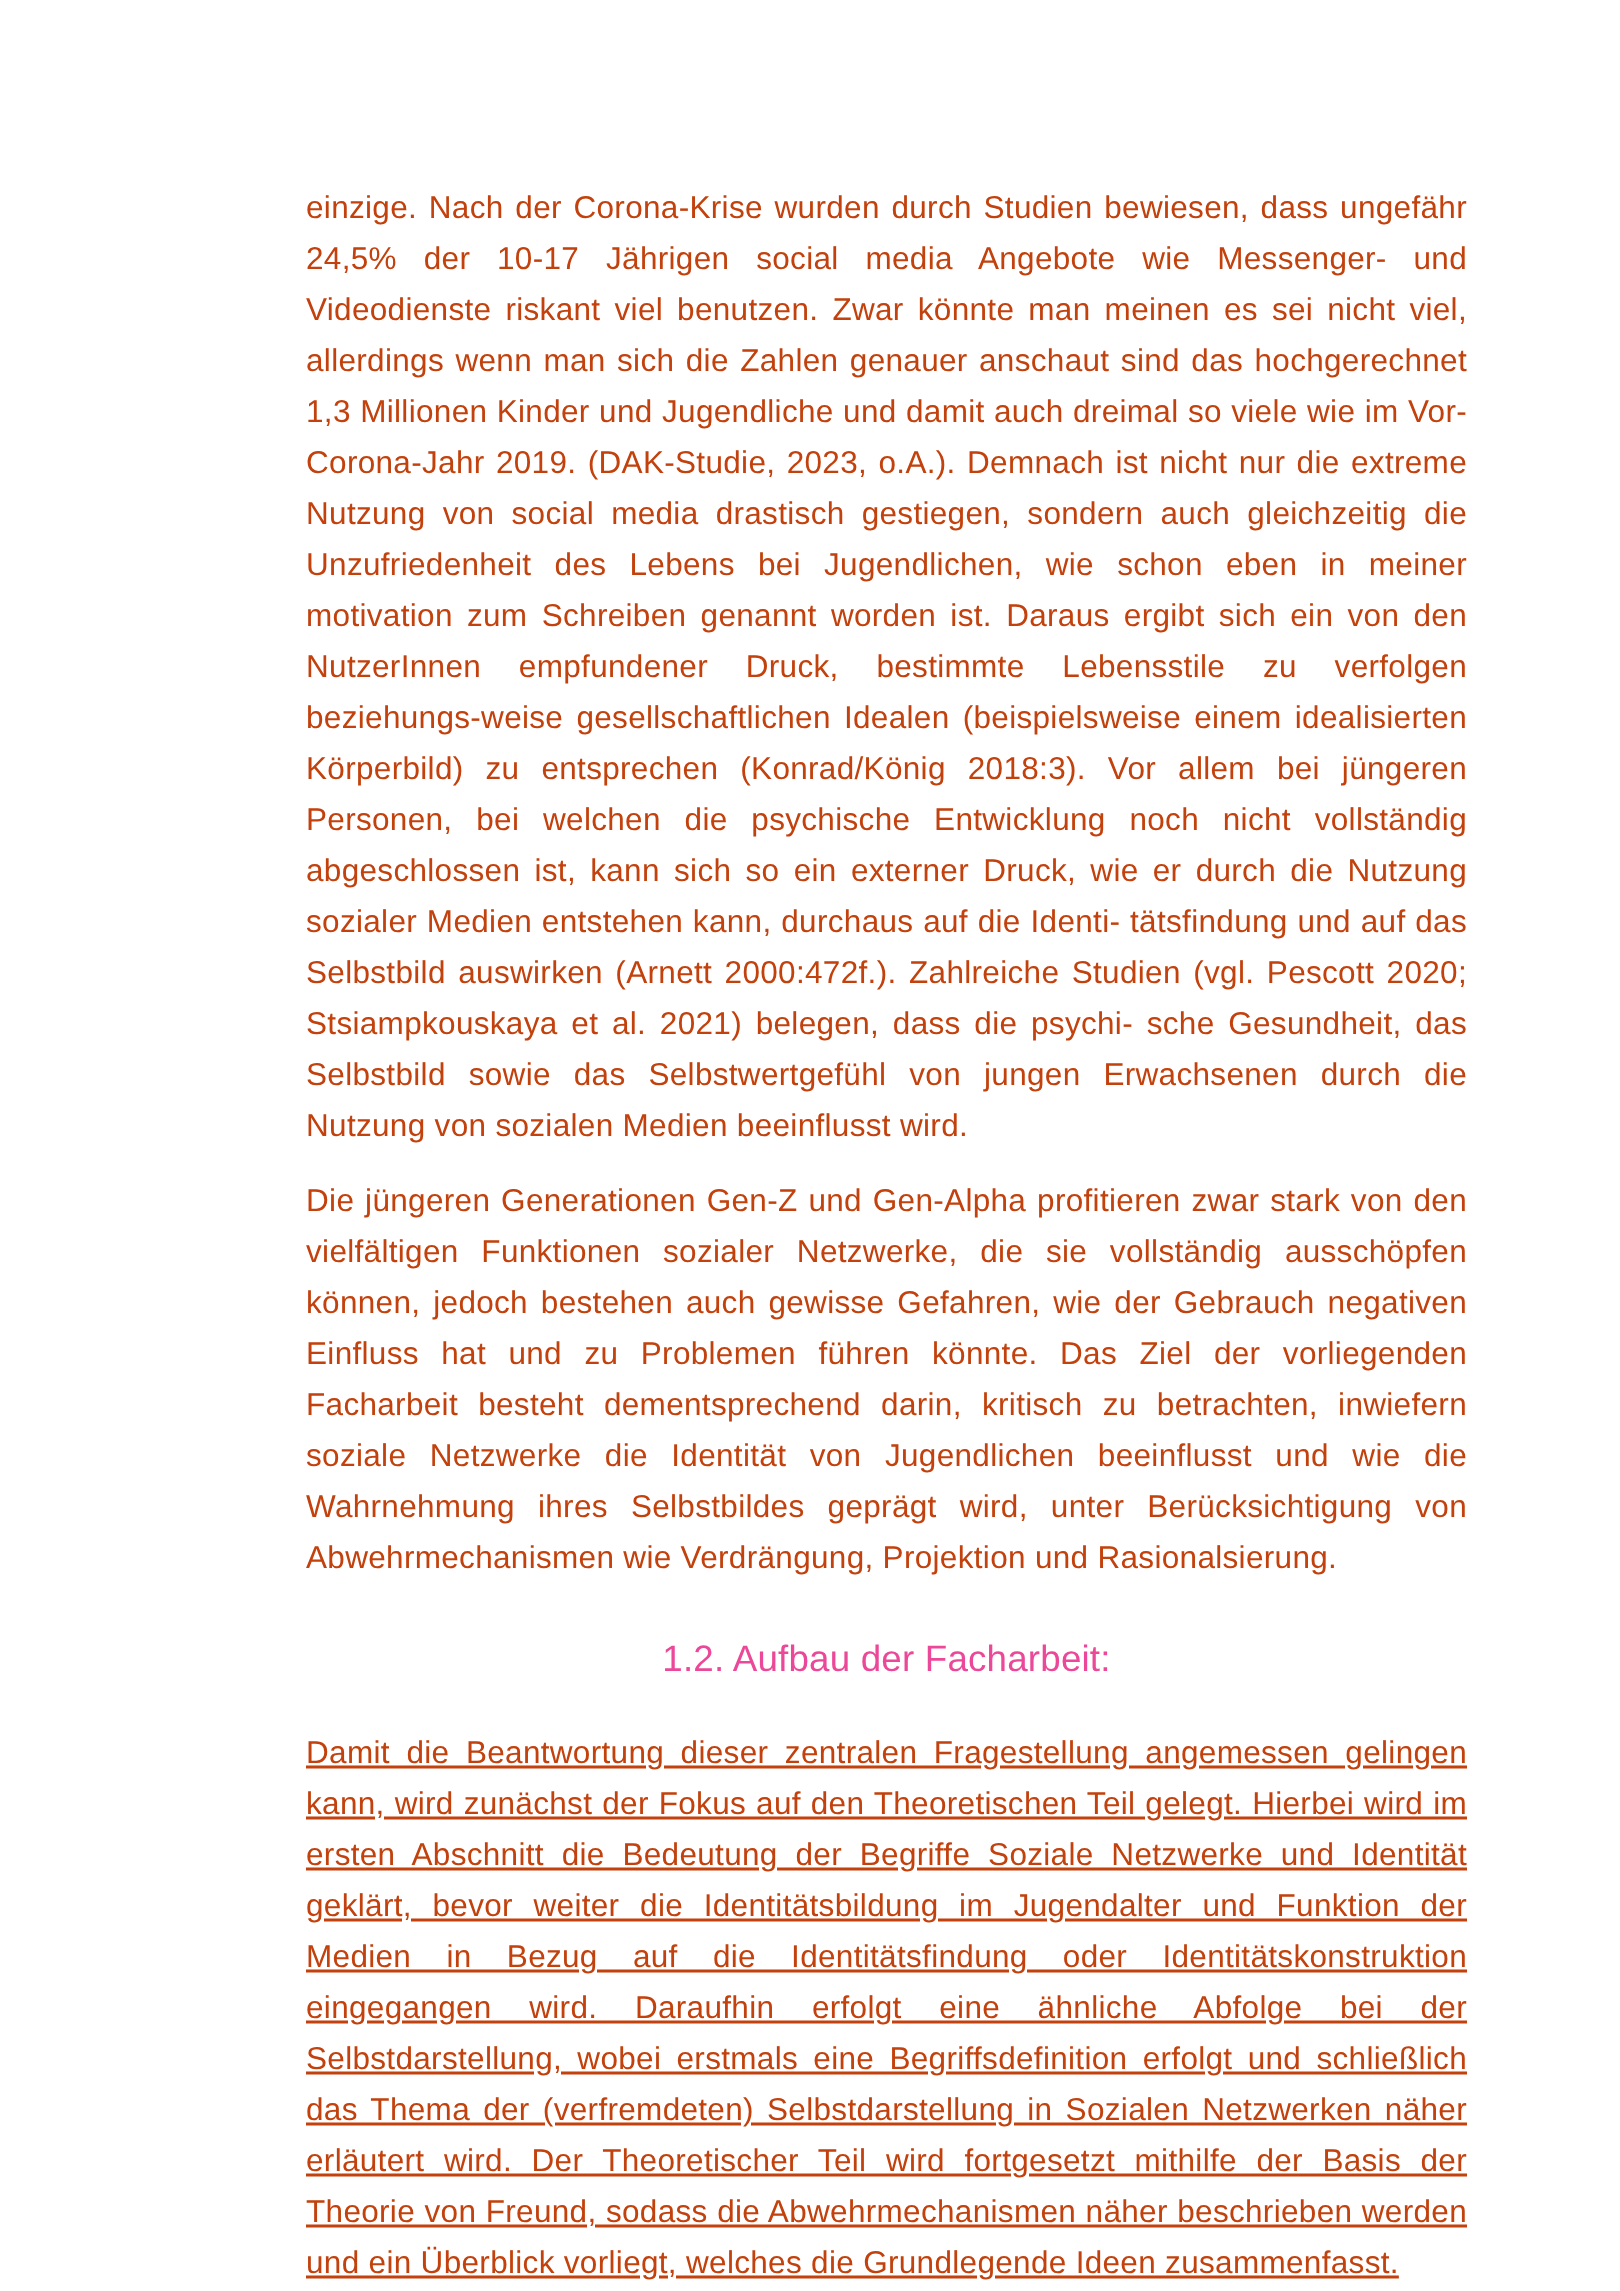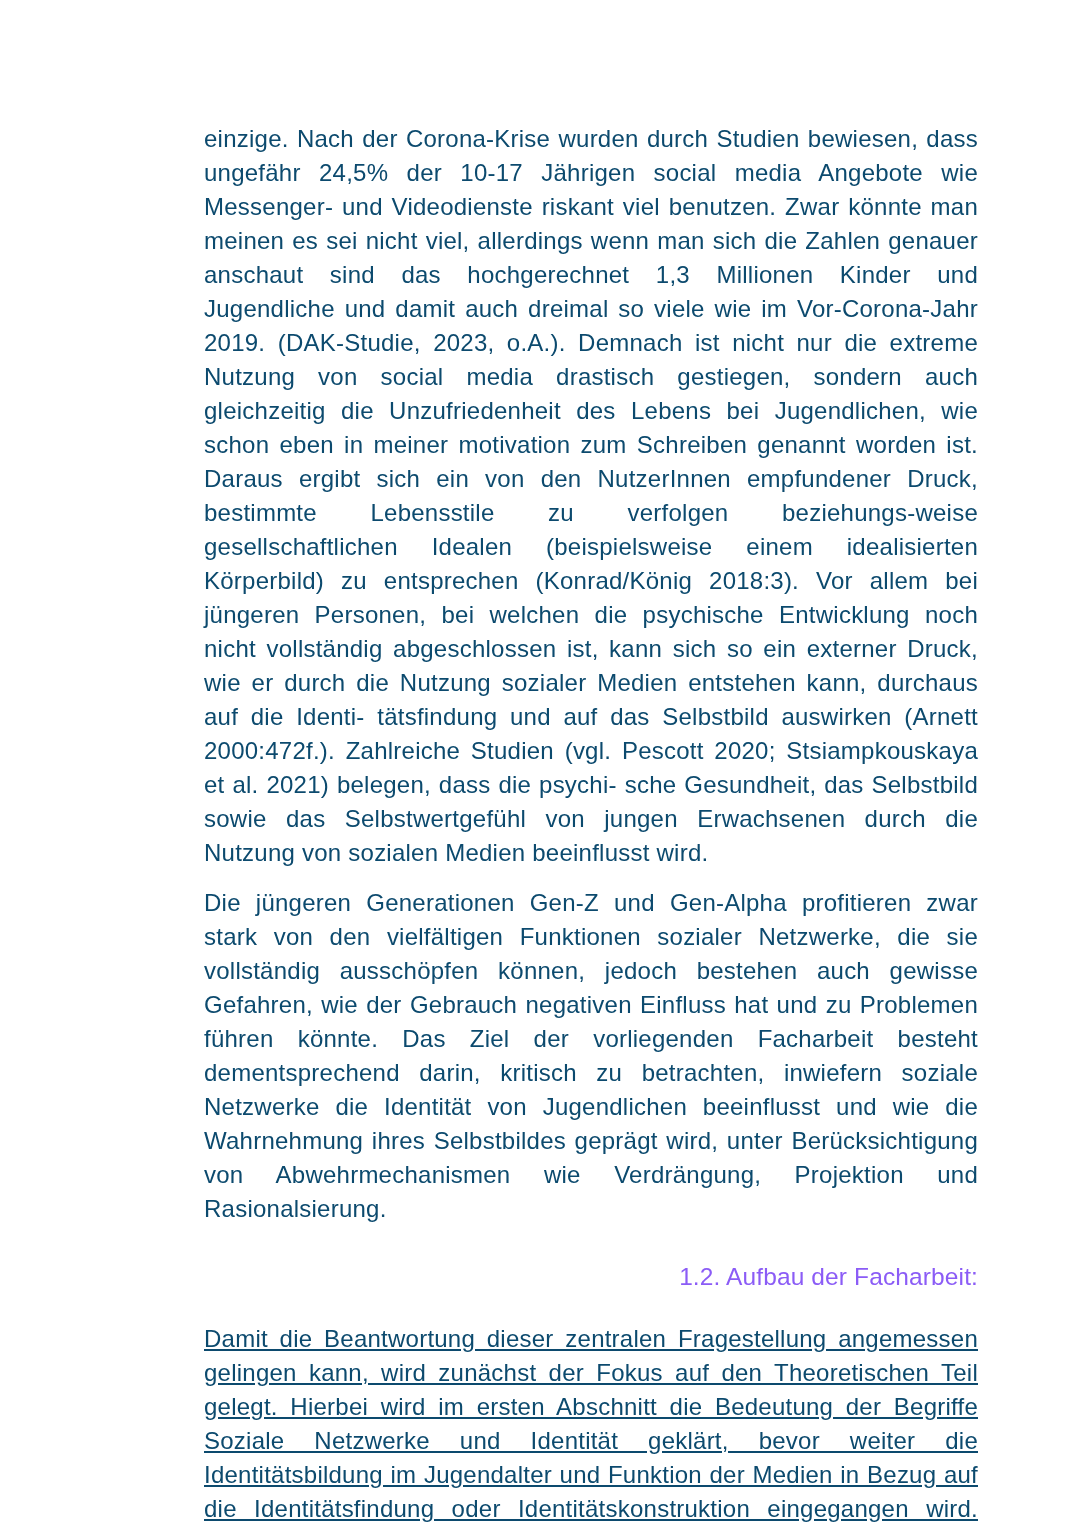--- a/index.html
+++ b/index.html
@@ -19,41 +19,41 @@
   }
   .content {
     position: absolute;
     left: 204px;
     top: 122px;
     width: 774px;
   }
   p.body-text {
     margin: 0 0 16px 0;
     font-family: "Liberation Sans", sans-serif;
-    font-size: 24px;
+    font-size: 21px;
     line-height: 34px;
-    color: #0c4a6e;
+    color: #c2410c;
     text-align: justify;
     text-justify: inter-word;
     -webkit-hyphens: none;
     hyphens: none;
     letter-spacing: 0.01em;
   }
   p.body-text:last-child {
     margin-bottom: 0;
     text-decoration: underline;
   }
   h2.section-heading {
     margin: 34px 0 28px 0;
     font-family: "Liberation Sans", sans-serif;
     font-size: 24.5px;
     font-weight: 400;
     line-height: 34px;
-    color: #8b5cf6;
-    text-align: right;
+    color: #ec4899;
+    text-align: center;
     letter-spacing: 0.005em;
   }
 </style>
 </head>
 <body>
 
 <div class="page">
   <div class="content">
 
     <p class="body-text">einzige. Nach der Corona-Krise wurden durch Studien bewiesen, dass ungefähr 24,5% der 10-17 Jährigen social media Angebote wie Messenger- und Videodienste riskant viel benutzen. Zwar könnte man meinen es sei nicht viel, allerdings wenn man sich die Zahlen genauer anschaut sind das hochgerechnet 1,3 Millionen Kinder und Jugendliche und damit auch dreimal so viele wie im Vor-Corona-Jahr 2019. (DAK-Studie, 2023, o.A.). Demnach ist nicht nur die extreme Nutzung von social media drastisch gestiegen, sondern auch gleichzeitig die Unzufriedenheit des Lebens bei Jugendlichen, wie schon eben in meiner motivation zum Schreiben genannt worden ist. Daraus ergibt sich ein von den NutzerInnen empfundener Druck, bestimmte Lebensstile zu verfolgen beziehungs-weise gesellschaftlichen Idealen (beispielsweise einem idealisierten Körperbild) zu entsprechen (Konrad/König 2018:3). Vor allem bei jüngeren Personen, bei welchen die psychische Entwicklung noch nicht vollständig abgeschlossen ist, kann sich so ein externer Druck, wie er durch die Nutzung sozialer Medien entstehen kann, durchaus auf die Identi- tätsfindung und auf das Selbstbild auswirken (Arnett 2000:472f.). Zahlreiche Studien (vgl. Pescott 2020; Stsiampkouskaya et al. 2021) belegen, dass die psychi- sche Gesundheit, das Selbstbild sowie das Selbstwertgefühl von jungen Erwachsenen durch die Nutzung von sozialen Medien beeinflusst wird.</p>

